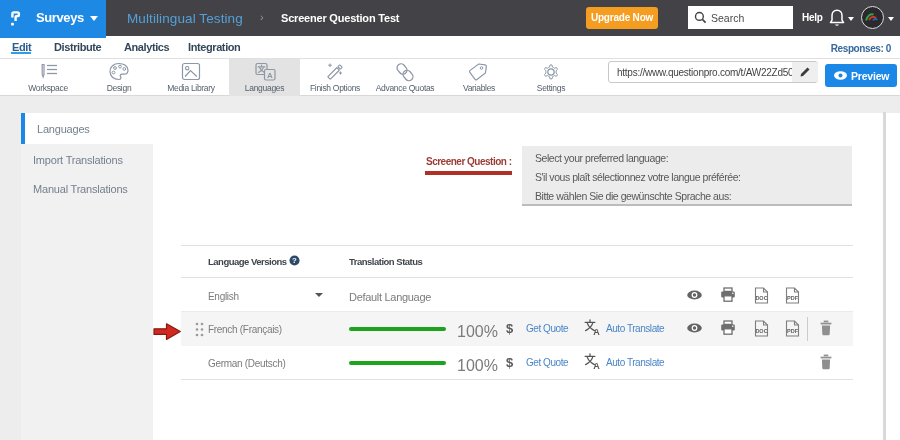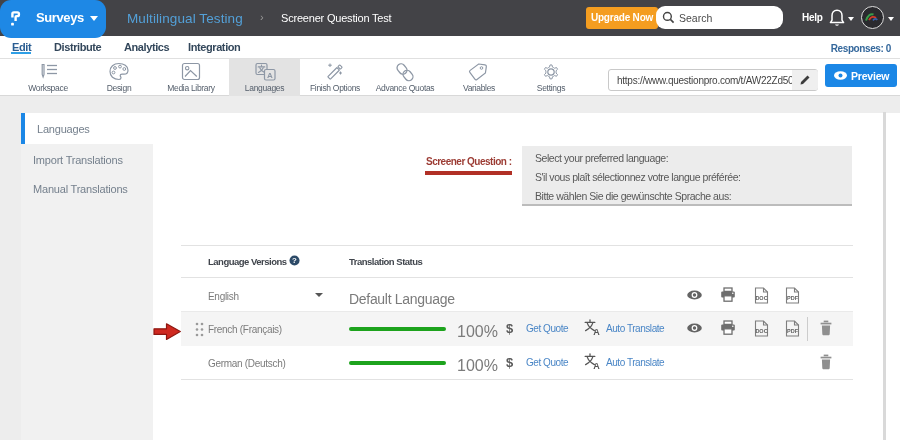--- a/index.html
+++ b/index.html
@@ -2,30 +2,30 @@
 <html><head>
 <meta charset="utf-8">
 <style>
 * { margin:0; padding:0; box-sizing:border-box; }
 html,body { width:900px; height:440px; overflow:hidden; font-family:"Liberation Sans", sans-serif; }
 body { background:#ededed; position:relative; }
 .abs { position:absolute; }
 
 
 #topbar { left:0; top:0; width:900px; height:36px; background:#434347; }
-#logobox { left:0; top:0; width:106px; height:38px; background:#1e88e5; z-index:3;border-radius:11px; }
+#logobox { left:0; top:0; width:106px; height:38px; background:#1e88e5; z-index:3; }
 #logoq { left:0; top:0; }
 #surveys { left:36px; top:10px; color:#fff; font-size:13px; font-weight:bold; letter-spacing:-0.4px; }
 .caret { width:0; height:0; border-left:4.5px solid transparent; border-right:4.5px solid transparent; border-top:5.5px solid #fff; display:inline-block; }
 #surveycaret { left:90px; top:16px; }
 #breadcrumb1 { left:127px; top:11px; color:#53a0d8; font-size:13.5px; letter-spacing:0.1px; }
 #breadsep { left:260px; top:11px; color:#9a9a9a; font-size:11px; }
-#breadcrumb2 { left:281px; top:12px; color:#fff; font-size:11px; font-weight:normal; letter-spacing:-0.2px; }
+#breadcrumb2 { left:281px; top:12px; color:#fff; font-size:11px; font-weight:bold; letter-spacing:-0.2px; }
 #upgrade { left:586px; top:7px; width:72px; height:22px; background:#f49d20; border-radius:3px; color:#fff; font-size:10px; font-weight:bold; text-align:center; line-height:22px; letter-spacing:-0.2px; }
-#searchbox { left:656px; top:6px; width:127px; height:23px; background:#fff; border-radius:9px; }
+#searchbox { left:688px; top:6px; width:105px; height:23px; background:#fff; border-radius:0; }
 #searchtxt { left:23px; top:6px; color:#4a4a4a; font-size:10.5px; }
 #helptxt { left:802px; top:12px; color:#fff; font-size:10px; font-weight:bold; letter-spacing:-0.3px; }
 #bellwrap { left:828px; top:8px; }
 .smcaret { width:0; height:0; border-left:3.5px solid transparent; border-right:3.5px solid transparent; border-top:4px solid #fff; }
 #bellcaret { left:848px; top:17px; }
 #avatar { left:861px; top:6px; width:23px; height:23px; border-radius:50%; border:1.6px solid #ddd; background:#2a2a2e; overflow:hidden; }
 #avcaret { left:888px; top:17px; }
 
 
 #navrow { left:0; top:36px; width:900px; height:23px; background:#fff; border-bottom:1px solid #e0e0e0; z-index:2; }
@@ -36,21 +36,21 @@
 #nav-ana { left:124px; }
 #nav-int { left:188px; }
 #responses { left:0; top:7px; width:891px; text-align:right; font-size:10px; font-weight:bold; color:#35689c; letter-spacing:-0.4px; }
 
 
 #toolbar { left:0; top:59px; width:900px; height:37px; background:#fff; border-bottom:1px solid #d8d8d8; }
 .tbitem { position:absolute; top:0; height:37px; text-align:center; }
 .tbicon { position:absolute; top:3px; left:0; right:0; }
 .tblabel { position:absolute; top:24px; left:0; right:0; font-size:8.5px; color:#545e6b; white-space:nowrap; letter-spacing:-0.3px; }
 #tb-langs { background:#e3e3e3; }
-#urlbox { left:608px; top:10px; width:210px; height:22px; border:1px solid #c9c9c9; border-radius:3px; background:#fff; }
+#urlbox { left:608px; top:2px; width:210px; height:22px; border:1px solid #c9c9c9; border-radius:3px; background:#fff; }
 #urltext { left:8px; top:5px; font-size:10px; color:#444; white-space:nowrap; letter-spacing:-0.25px; }
 #pencilbtn { left:183px; top:0px; width:26px; height:20px; background:#efefef; border-radius:0 2px 2px 0; }
 #previewbtn { left:825px; top:5px; width:72px; height:23px; background:#1b87e6; border-radius:3px; color:#fff; }
 #previewtxt { left:26px; top:6px; font-size:10.5px; font-weight:bold; letter-spacing:-0.2px; }
 
 
 #page { left:0; top:96px; width:900px; height:344px; background:#ededed; }
 #card { left:21px; top:17px; width:862px; height:327px; background:#fff; }
 #rightline { left:883px; top:16px; width:3px; height:328px; background:#d9d9d9; }
 #rightwhite { left:886px; top:17px; width:14px; height:327px; background:#fff; }
@@ -77,21 +77,21 @@
 
 #tbl { left:160px; top:132px; width:672px; height:135px; border-top:1px solid #e2e2e2; }
 #throw { left:0; top:0; width:672px; height:32px; border-bottom:1px solid #e2e2e2; }
 .th { position:absolute; top:10px; font-size:9.5px; font-weight:bold; color:#40454c; letter-spacing:-0.5px; }
 #th1 { left:27px; }
 #th2 { left:168px; }
 #row-en { left:0; top:33px; width:672px; height:33px; border-bottom:1px solid #eaeaea; }
 #row-fr { left:0; top:66px; width:672px; height:34px; background:#f5f5f5; }
 #row-de { left:0; top:100px; width:672px; height:34px; border-bottom:1px solid #e2e2e2; }
 .cellname { position:absolute; left:27px; top:12px; font-size:10px; color:#7b7b7b; letter-spacing:-0.3px; }
-.defl { position:absolute; left:168px; top:11.5px; font-size:14px; color:#7b7b7b; letter-spacing:-0.3px; }
+.defl { position:absolute; left:168px; top:11.5px; font-size:11px; color:#7b7b7b; letter-spacing:-0.3px; }
 .pbar { position:absolute; left:168px; top:15px; width:97px; height:4px; border-radius:2px; background:#1da31d; }
 .pct { position:absolute; left:276px; top:11px; font-size:16px; color:#7b7b7b; }
 .dollar { position:absolute; left:325px; top:9px; font-size:13px; color:#5a5a5a; font-weight:bold; }
 .getq { position:absolute; left:345px; top:11px; font-size:10px; color:#4a86c6; letter-spacing:-0.45px; }
 .translicon { position:absolute; left:403px; top:7px; }
 .autot { position:absolute; left:425px; top:11px; font-size:10px; color:#4a86c6; letter-spacing:-0.45px; }
 .ic { position:absolute; top:8px; }
 .ic-eye { left:505px; }
 .ic-print { left:539px; }
 .ic-doc { left:572px; }

